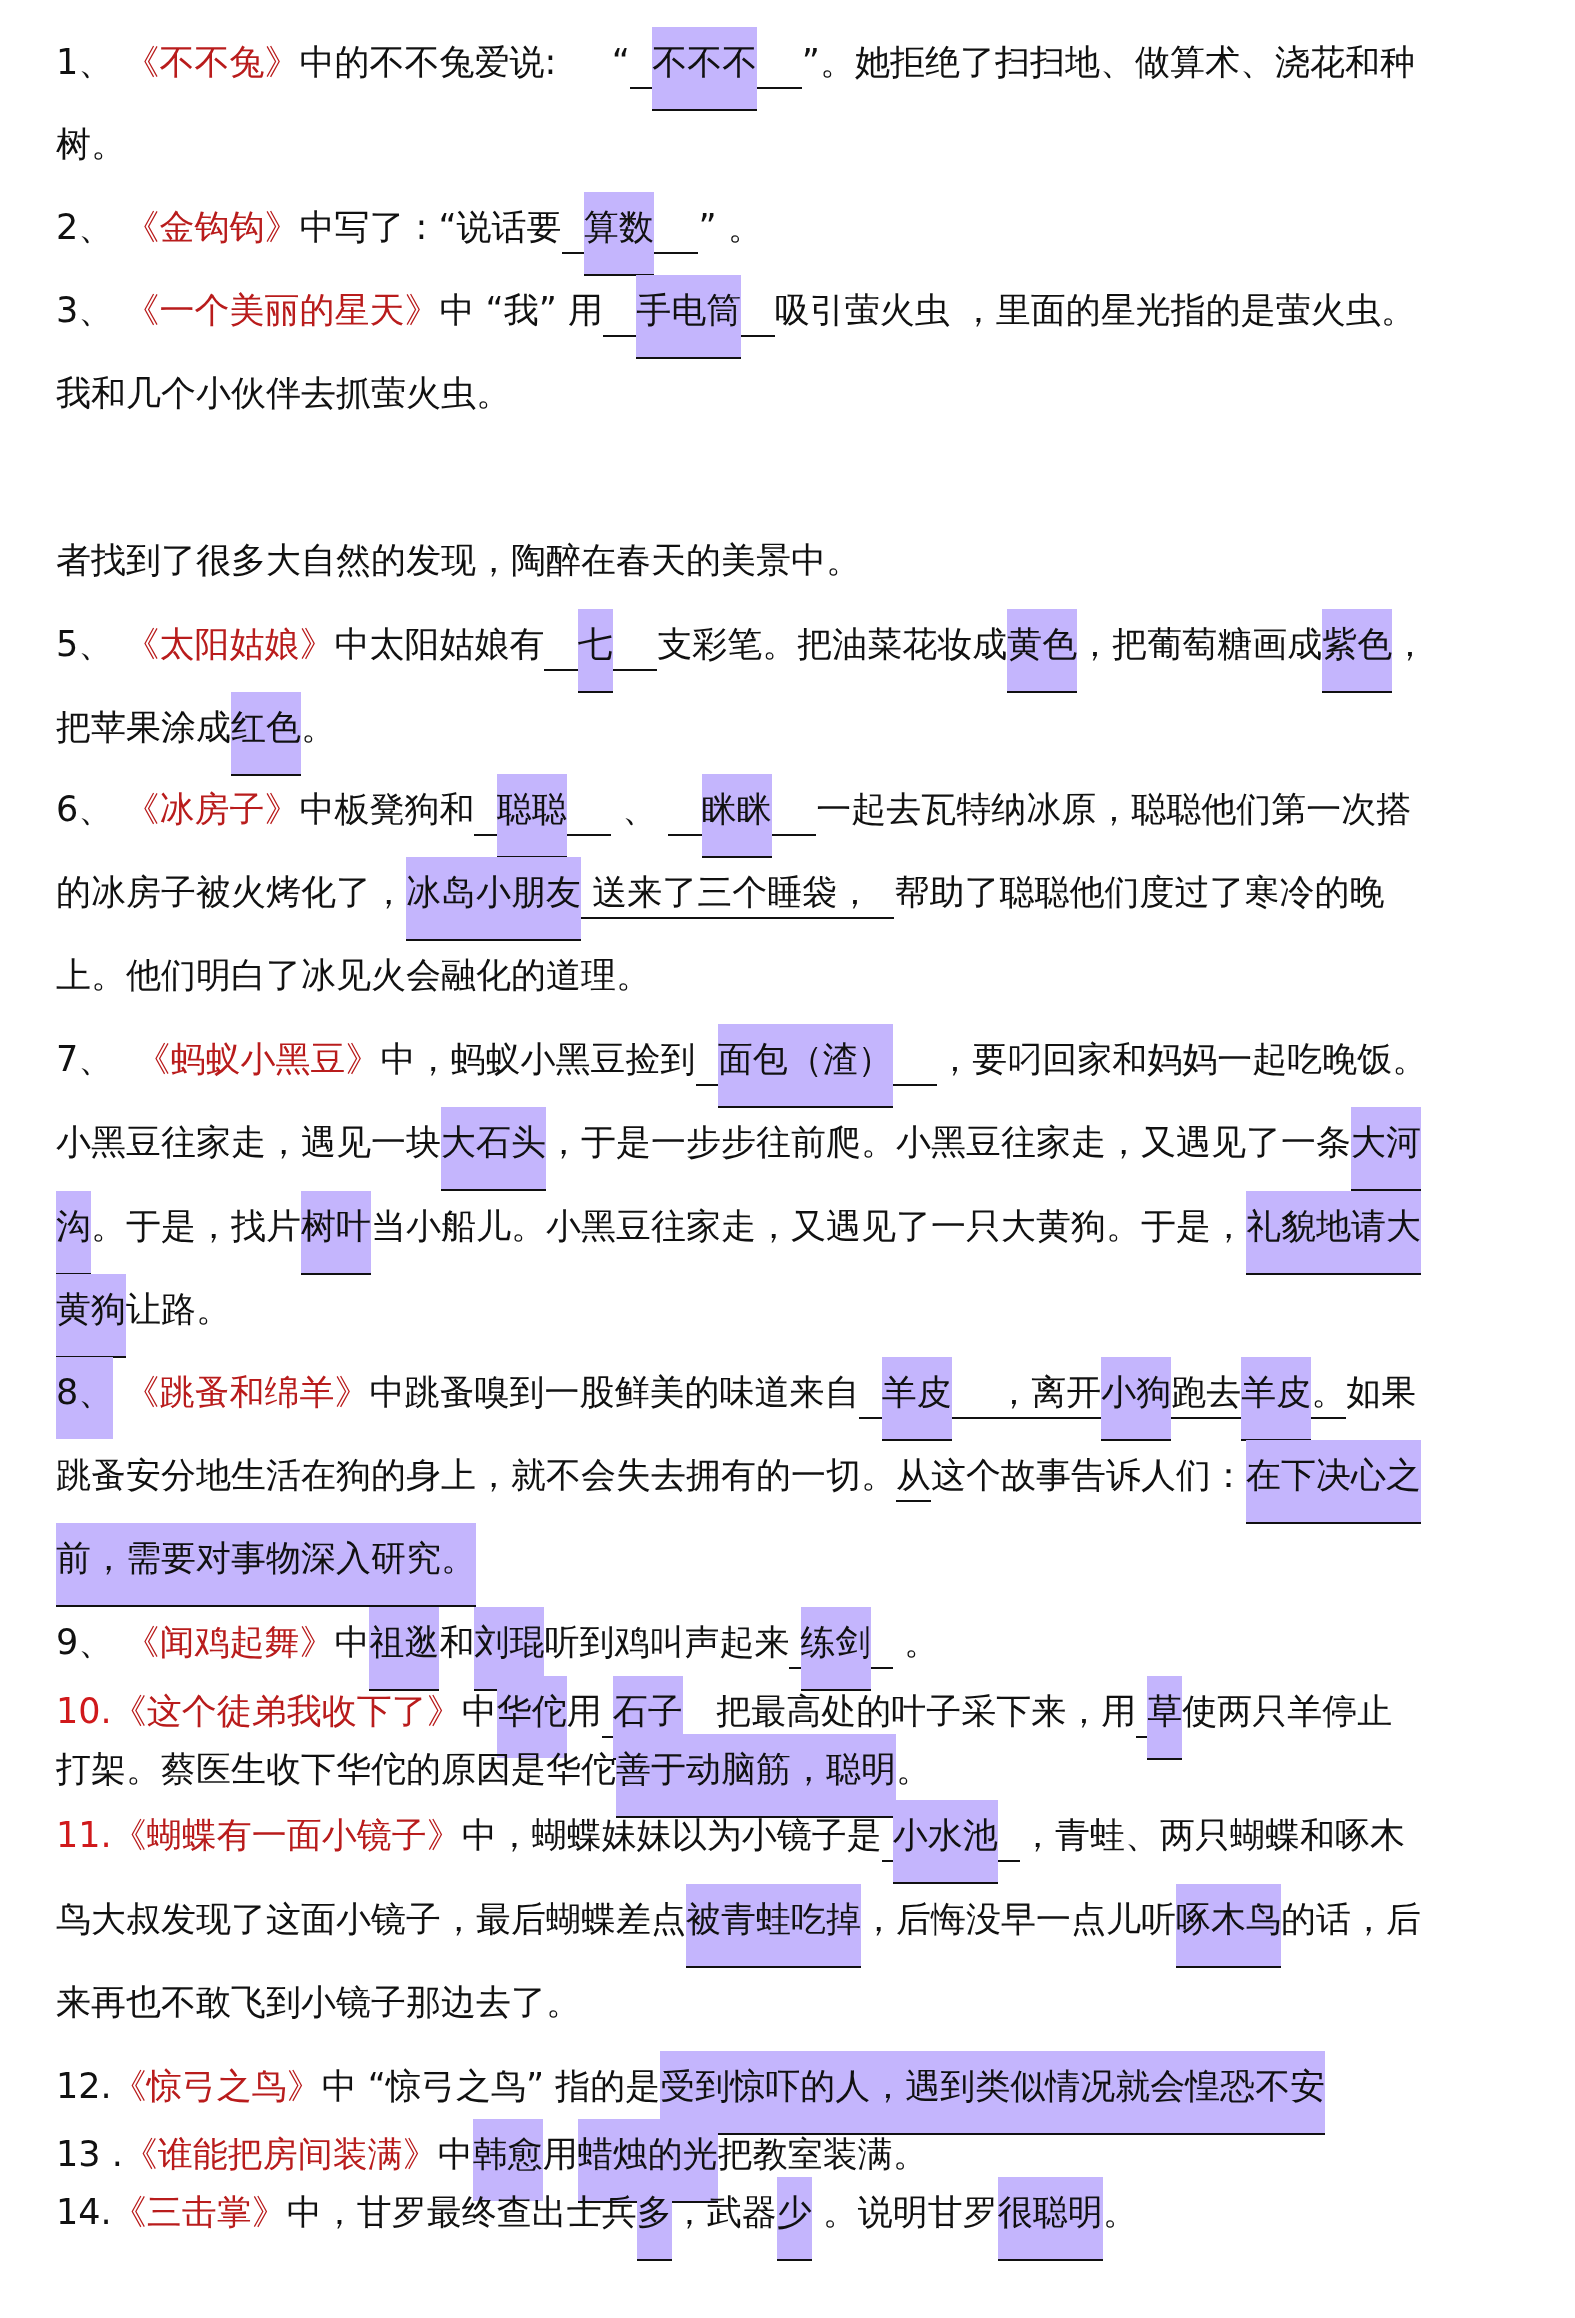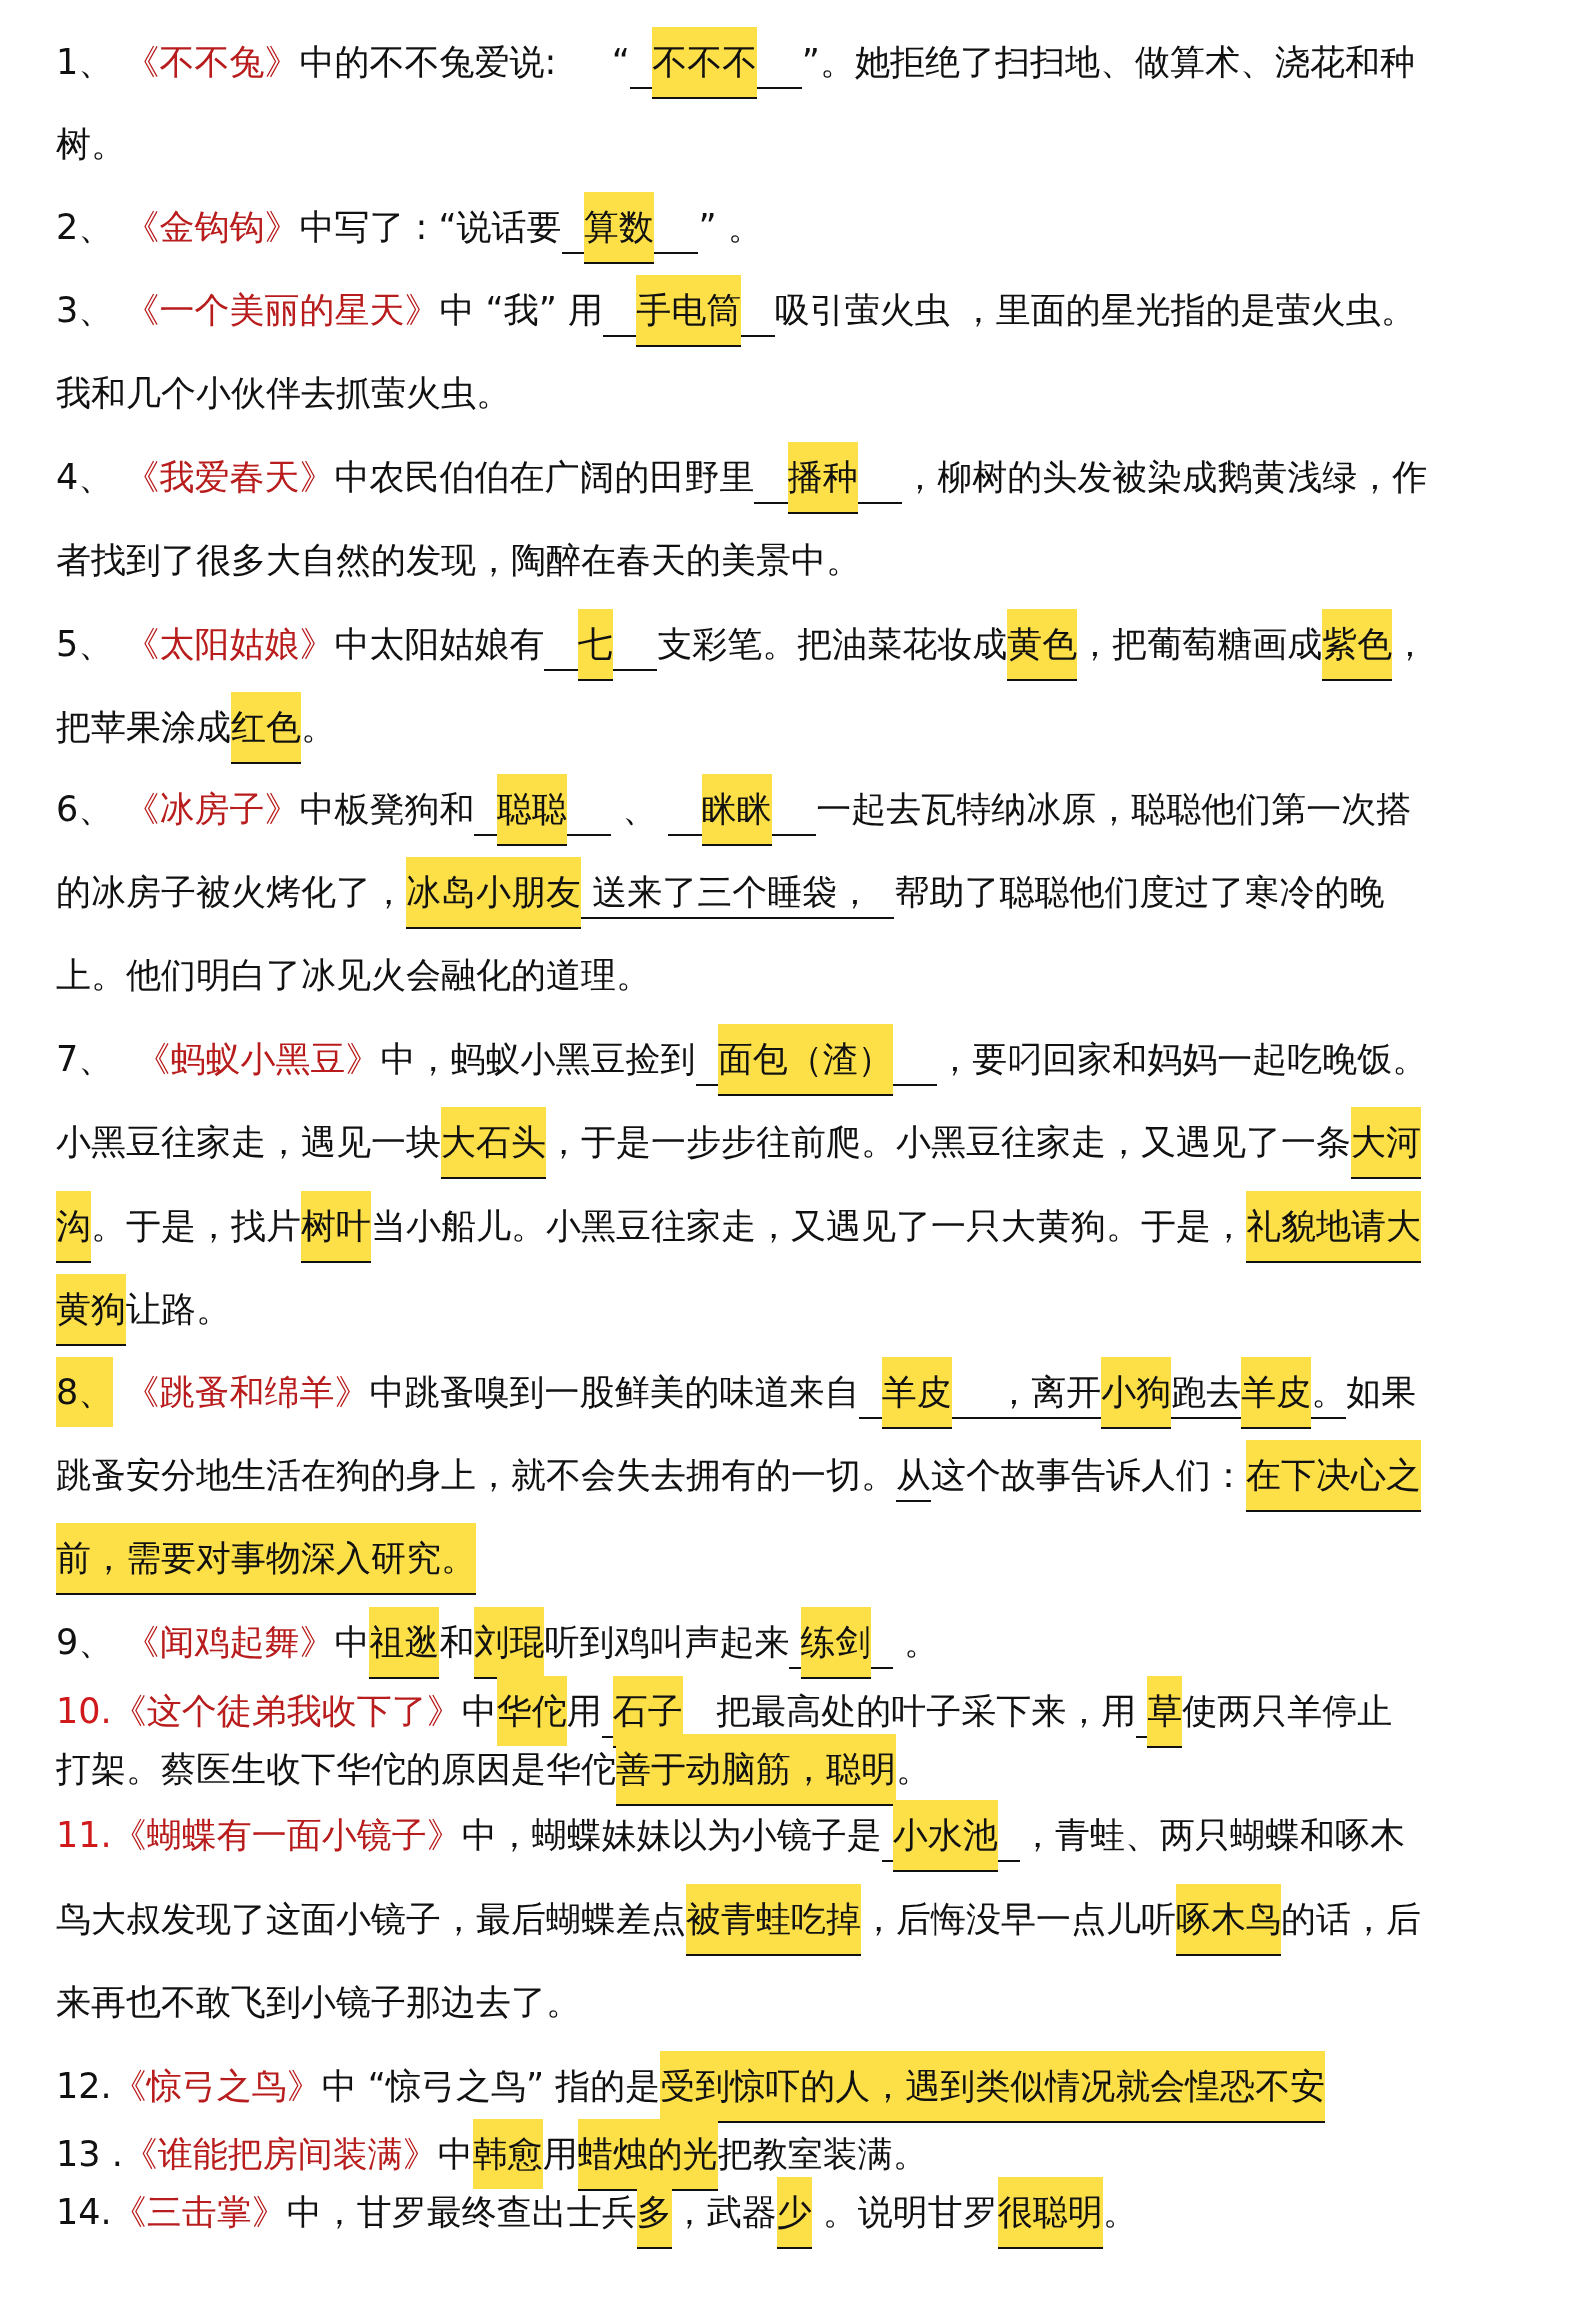--- a/index.html
+++ b/index.html
@@ -3,34 +3,33 @@
 <meta charset="utf-8">
 <style>
   html, body { margin: 0; padding: 0; background: #ffffff; }
   body { width: 1576px; height: 2319px; position: relative; overflow: hidden;
          font-family: "DejaVu Sans", "Liberation Sans", sans-serif; color: #111111; }
   .doc { position: absolute; left: 0; top: 0; width: 1576px; height: 2319px; }
   .line { position: absolute; left: 56px; white-space: pre; font-size: 35px; line-height: 50px; height: 50px; }
   .seg { display: inline-block; position: relative; }
   .t-title { color: #b91c1c; }
   .t-num-red { color: #d0191b; text-align: center; }
-  .hl { background: #fde047; padding-top: 10px; padding-bottom: 10px; margin-top: -10px; margin-bottom: -10px; }
+  .hl { background: #c4b5fd; padding-top: 10px; padding-bottom: 22px; margin-top: -10px; margin-bottom: -10px; }
   .ul { border-bottom: 2.5px solid #111111; }
   .blank { border-bottom: 2.5px solid #111111; }
 </style>
 </head>
 <body>
 
 <div class="doc" id="doc">
     <div class="line" style="top: 37px;"><span class="seg ">1、 </span><span class="seg t-title">《不不兔》</span><span class="seg ">中的不不兔爱说:     “</span><span class="seg blank">  </span><span class="seg hl ul">不不不</span><span class="seg blank">    </span><span class="seg ">”。她拒绝了扫扫地、做算术、浇花和种</span></div>
     <div class="line" style="top: 119px;"><span class="seg ">树。</span></div>
     <div class="line" style="top: 202px;"><span class="seg ">2、 </span><span class="seg t-title">《金钩钩》</span><span class="seg ">中写了 : “说话要</span><span class="seg blank">  </span><span class="seg hl ul">算数</span><span class="seg blank">    </span><span class="seg ">” 。</span></div>
     <div class="line" style="top: 285px;"><span class="seg ">3、 </span><span class="seg t-title">《一个美丽的星天》</span><span class="seg ">中 “我” 用</span><span class="seg blank">   </span><span class="seg hl ul">手电筒</span><span class="seg blank">   </span><span class="seg ">吸引萤火虫 ，里面的星光指的是萤火虫。</span></div>
     <div class="line" style="top: 368px;"><span class="seg ">我和几个小伙伴去抓萤火虫。</span></div>
-    <div class="line" style="top: 452px;"><span class="seg ">4、 </span><span class="seg t-title">《我爱春天》</span><span class="seg ">中农民伯伯在广阔的田野里</span><span class="seg blank">   </span><span class="seg hl ul">播种</span><span class="seg blank">    </span><span class="seg ">，柳树的头发被染成鹅黄浅绿，作</span></div>
     <div class="line" style="top: 535px;"><span class="seg ">者找到了很多大自然的发现，陶醉在春天的美景中。</span></div>
     <div class="line" style="top: 619px;"><span class="seg ">5、 </span><span class="seg t-title">《太阳姑娘》</span><span class="seg ">中太阳姑娘有</span><span class="seg blank">   </span><span class="seg hl ul">七</span><span class="seg blank">    </span><span class="seg ">支彩笔。把油菜花妆成</span><span class="seg hl ul">黄色</span><span class="seg ">，把葡萄糖画成</span><span class="seg hl ul">紫色</span><span class="seg ">，</span></div>
     <div class="line" style="top: 702px;"><span class="seg ">把苹果涂成</span><span class="seg hl ul">红色</span><span class="seg ">。</span></div>
     <div class="line" style="top: 784px;"><span class="seg ">6、 </span><span class="seg t-title">《冰房子》</span><span class="seg ">中板凳狗和</span><span class="seg blank">  </span><span class="seg hl ul">聪聪</span><span class="seg blank">    </span><span class="seg "> 、 </span><span class="seg blank">   </span><span class="seg hl ul">眯眯</span><span class="seg blank">    </span><span class="seg ">一起去瓦特纳冰原，聪聪他们第一次搭</span></div>
     <div class="line" style="top: 867px;"><span class="seg ">的冰房子被火烤化了，</span><span class="seg hl ul">冰岛小朋友</span><span class="seg ul"> 送来了三个睡袋，  </span><span class="seg ">帮助了聪聪他们度过了寒冷的晚</span></div>
     <div class="line" style="top: 950px; text-decoration: underline;"><span class="seg ">上。他们明白了冰见火会融化的道理。</span></div>
     <div class="line" style="top: 1034px;"><span class="seg ">7、  </span><span class="seg t-title">《蚂蚁小黑豆》</span><span class="seg ">中，蚂蚁小黑豆捡到</span><span class="seg blank">  </span><span class="seg hl ul">面包（渣）</span><span class="seg blank">    </span><span class="seg ">，要叼回家和妈妈一起吃晚饭。</span></div>
     <div class="line" style="top: 1117px;"><span class="seg ">小黑豆往家走，遇见一块</span><span class="seg hl ul">大石头</span><span class="seg ">，于是一步步往前爬。小黑豆往家走，又遇见了一条</span><span class="seg hl ul">大河</span></div>
     <div class="line" style="top: 1201px;"><span class="seg hl ul">沟</span><span class="seg ">。于是，找片</span><span class="seg hl ul">树叶</span><span class="seg ">当小船儿。小黑豆往家走，又遇见了一只大黄狗。于是，</span><span class="seg hl ul">礼貌地请大</span></div>
     <div class="line" style="top: 1284px; text-align: right;"><span class="seg hl ul">黄狗</span><span class="seg ">让路。</span></div>

